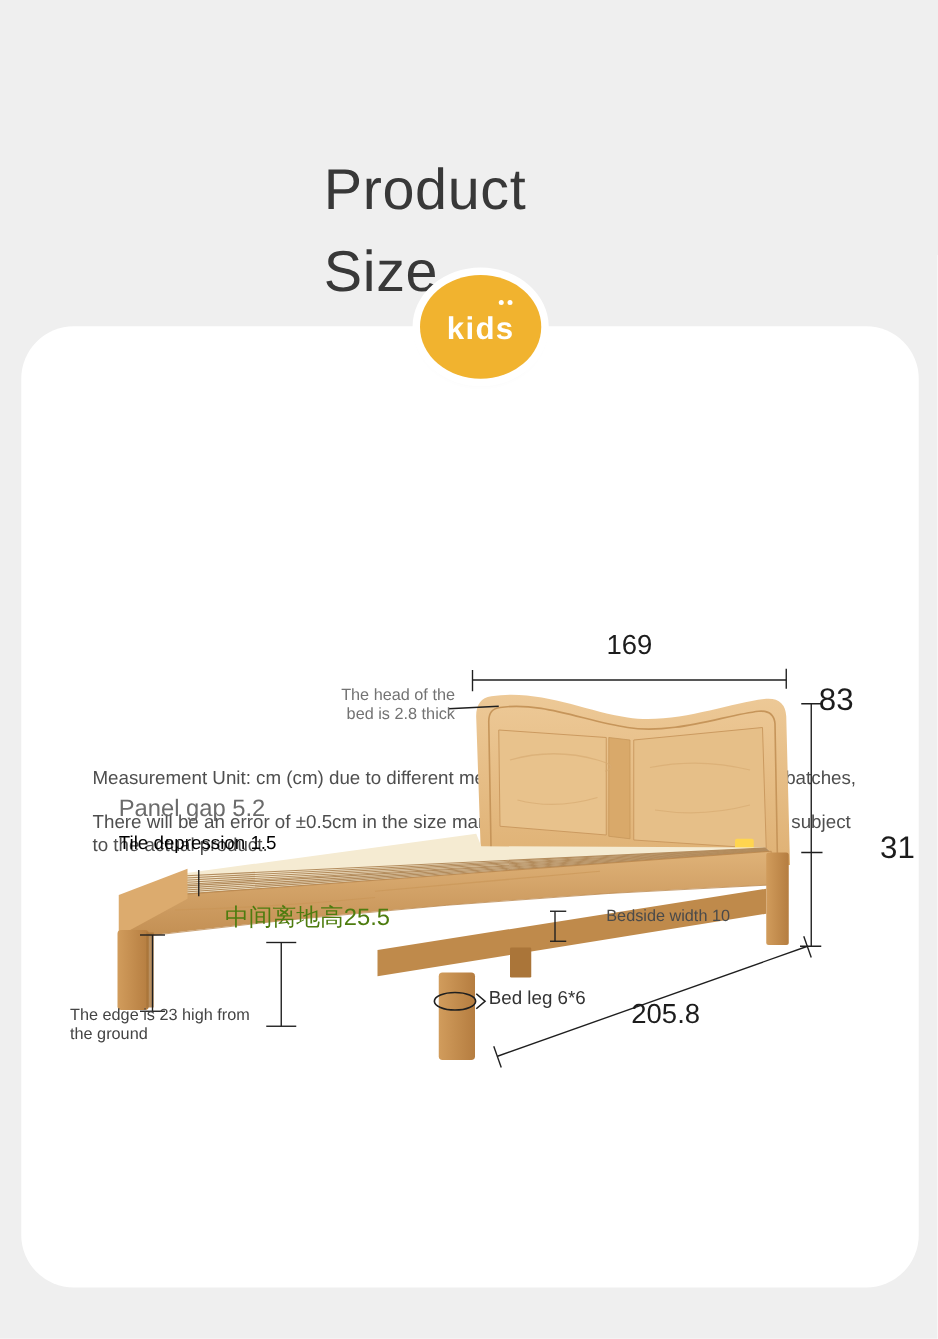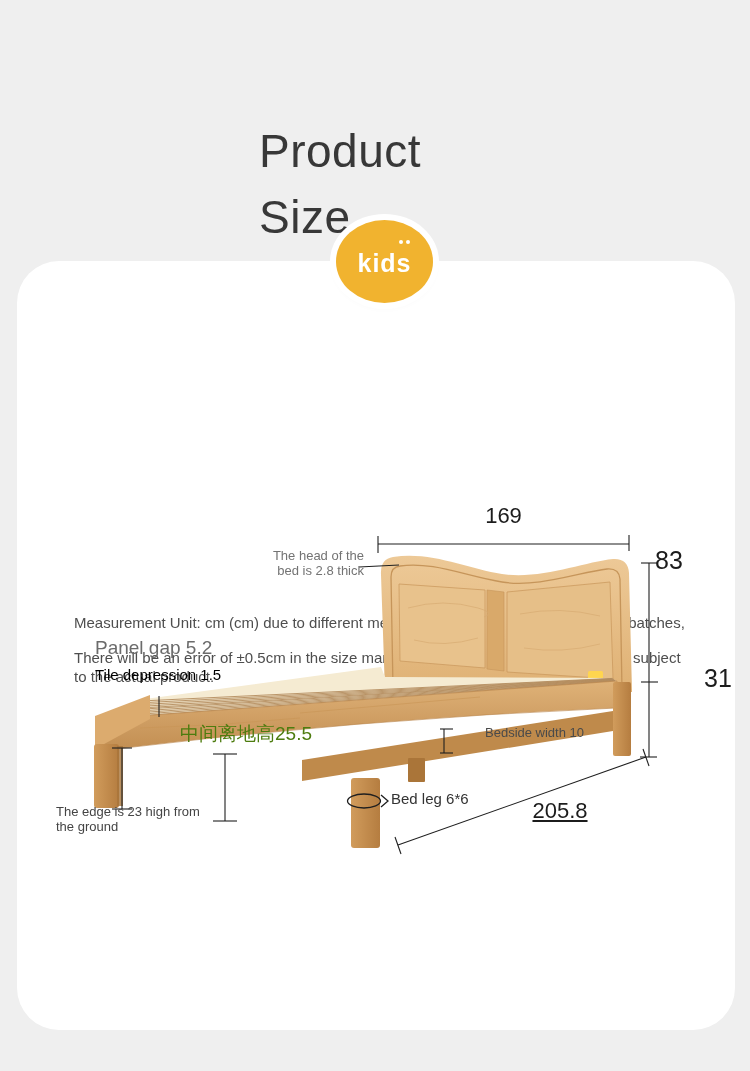--- a/index.html
+++ b/index.html
@@ -36,21 +36,21 @@
   .note1{left:57px;top:352px;width:655px;}
   .note2{left:57px;top:387px;width:622px;}
   
   .diagram{position:absolute;inset:0;}
   .diagram svg{position:absolute;left:0;top:0;}
   .dlab{position:absolute;color:#3c3c3c;}
   .num{color:#1c1c1c;}
   .lab-125{left:378px;top:503px;width:251px;text-align:center;font-size:22px;}
   .lab-83{left:655px;top:546px;font-size:25px;}
   .lab-31{left:656px;top:664px;font-size:25px;margin-left:48px;}
-  .lab-2058{left:505px;top:798px;width:110px;text-align:center;font-size:22px;text-decoration:underline;}
+  .lab-2058{left:505px;top:798px;width:110px;font-size:22px;}
   .lab-headthick{left:262px;top:549px;width:102px;font-size:13px;line-height:1.12;color:#737373;text-align:right;}
   .lab-panelgap{left:95px;top:637px;font-size:19px;color:#6b6b6b;}
   .lab-tile{left:95px;top:666px;font-size:15px;color:#000000;}
   .lab-center{left:180px;top:721px;font-size:19px;color:#4d7c0f;}
   .lab-bedside{left:449px;top:725px;font-size:13px;color:#4a4a4a;margin-left:36px;}
   .lab-bedleg{left:391px;top:790px;font-size:15px;color:#333;}
   .lab-edge{left:56px;top:805px;width:150px;font-size:13px;line-height:1.12;color:#444;}
 </style>
 </head>
 <body>

